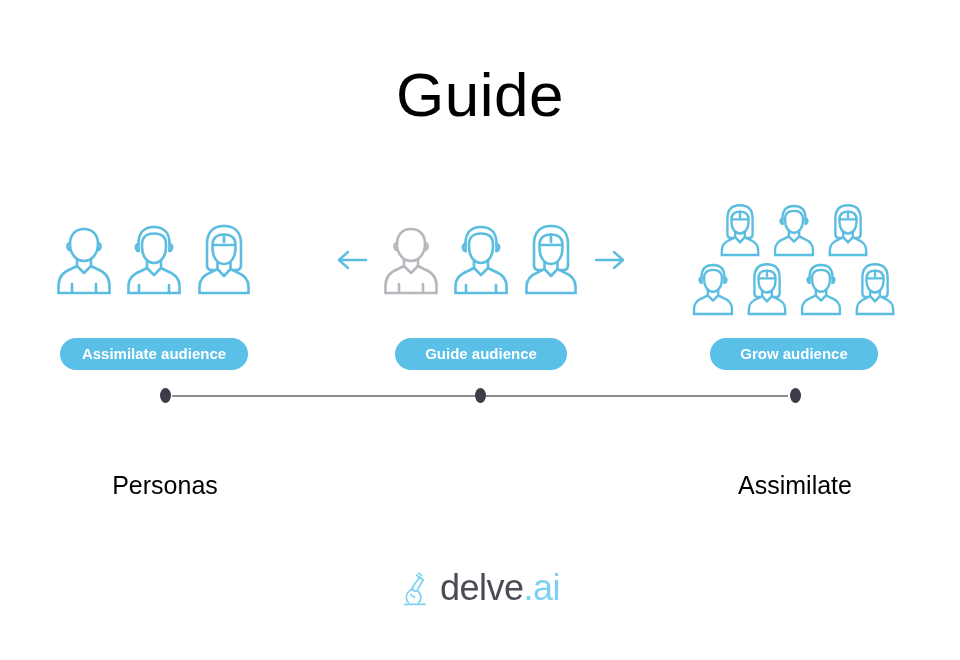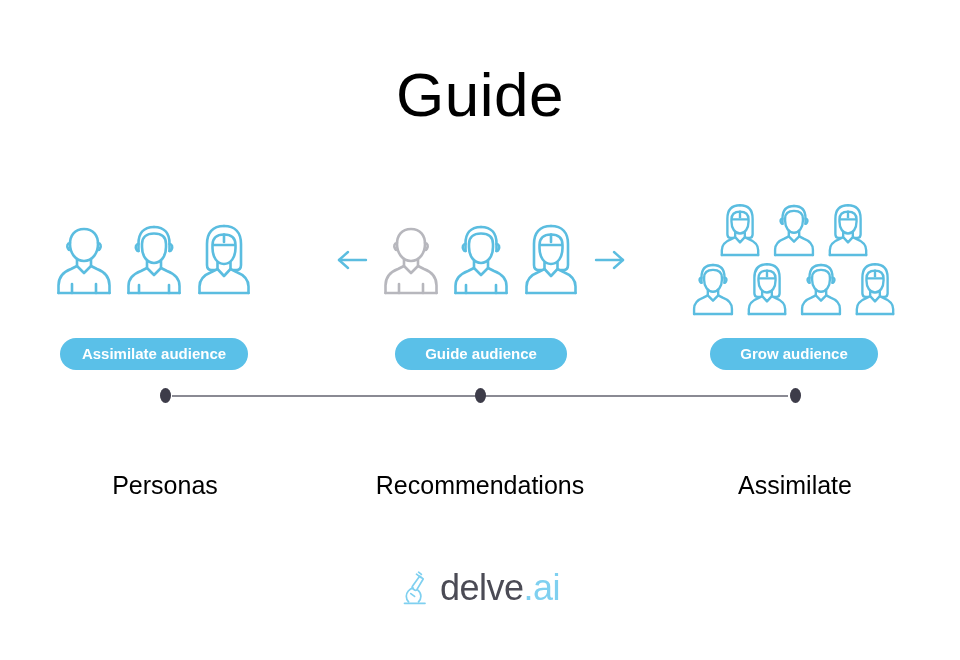--- a/index.html
+++ b/index.html
@@ -144,21 +144,21 @@
   .caption-2 { left: 330px; width: 300px; }
   .caption-3 { left: 645px; width: 300px; }
 
   
   .footer-logo {
     position: absolute;
     top: 570px;
     left: 0;
     width: 960px;
     display: flex;
-    align-items: center;
+    align-items: flex-end;
     justify-content: center;
     gap: 10px;
   }
   .logo-mark { display: block; }
   .logo-text {
     font-size: 36px;
     font-weight: 400;
     line-height: 1;
     letter-spacing: -0.5px;
   }
@@ -405,21 +405,20 @@
 
 <div class="timeline">
   <div class="timeline-line"></div>
   <div class="timeline-dot dot-1"></div>
   <div class="timeline-dot dot-2"></div>
   <div class="timeline-dot dot-3"></div>
 </div>
 
 <div class="captions">
   <div class="caption caption-1">Personas</div>
-  <div class="caption caption-2">Recommendations</div>
   <div class="caption caption-3">Assimilate</div>
 </div>
 
 <div class="footer-logo">
   <svg class="logo-mark" width="30" height="34" viewBox="0 0 30 34">
     <g fill="none" stroke="#7fd0f0" stroke-width="1.7" stroke-linecap="round" stroke-linejoin="round">
       <path d="M16.5 3.2 L20.6 6.4"></path>
       <path d="M18.6 1.2 L21.4 3.4"></path>
       <path d="M19.8 5.1 L12.6 15.0 C11.9 16.0 12.1 17.2 13.0 17.9 L14.2 18.8 C15.1 19.5 16.3 19.3 17.0 18.4 L23.2 8.0 Z"></path>
       <path d="M13.3 17.2 C9.3 17.9 6.3 21.3 6.3 25.3 C6.3 27.5 7.2 29.5 8.6 30.9"></path>

